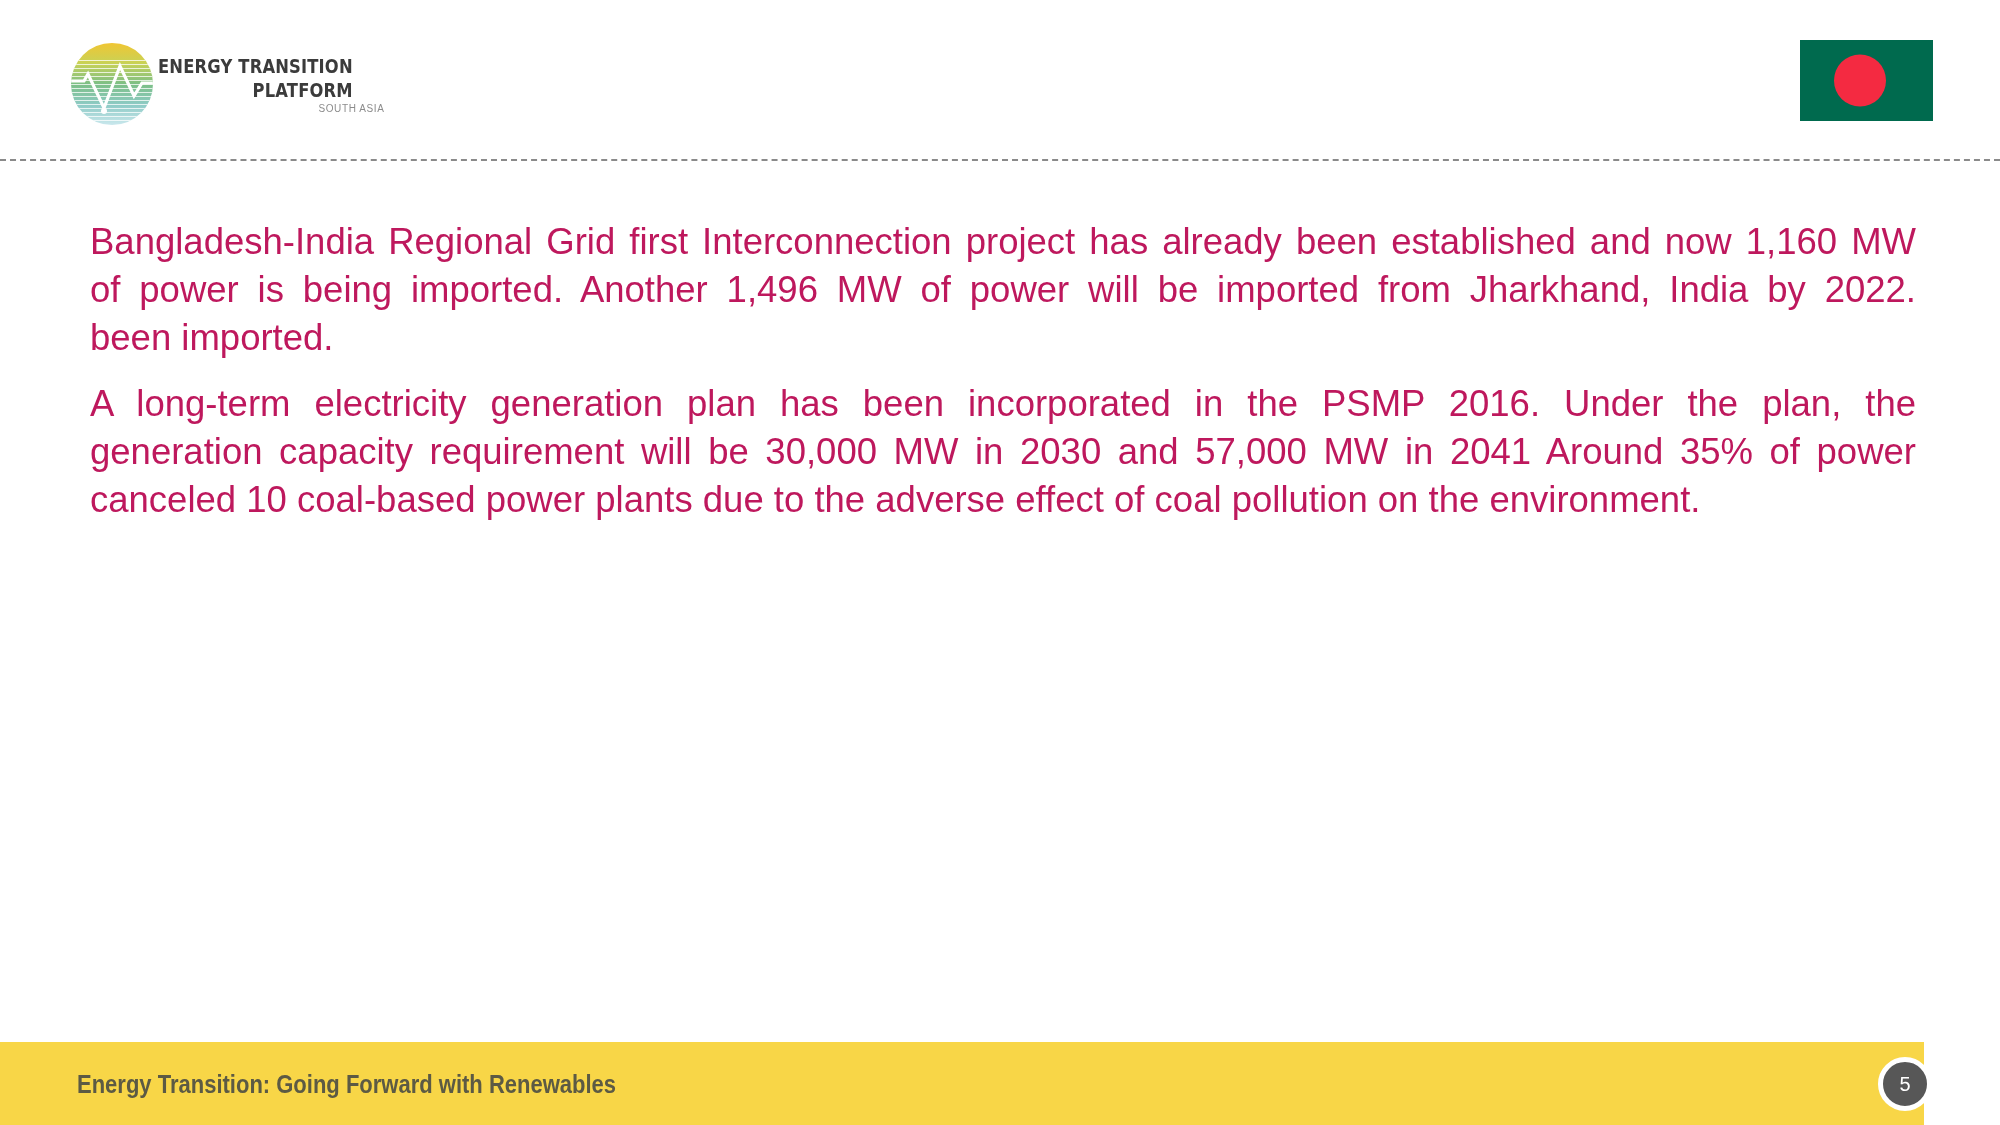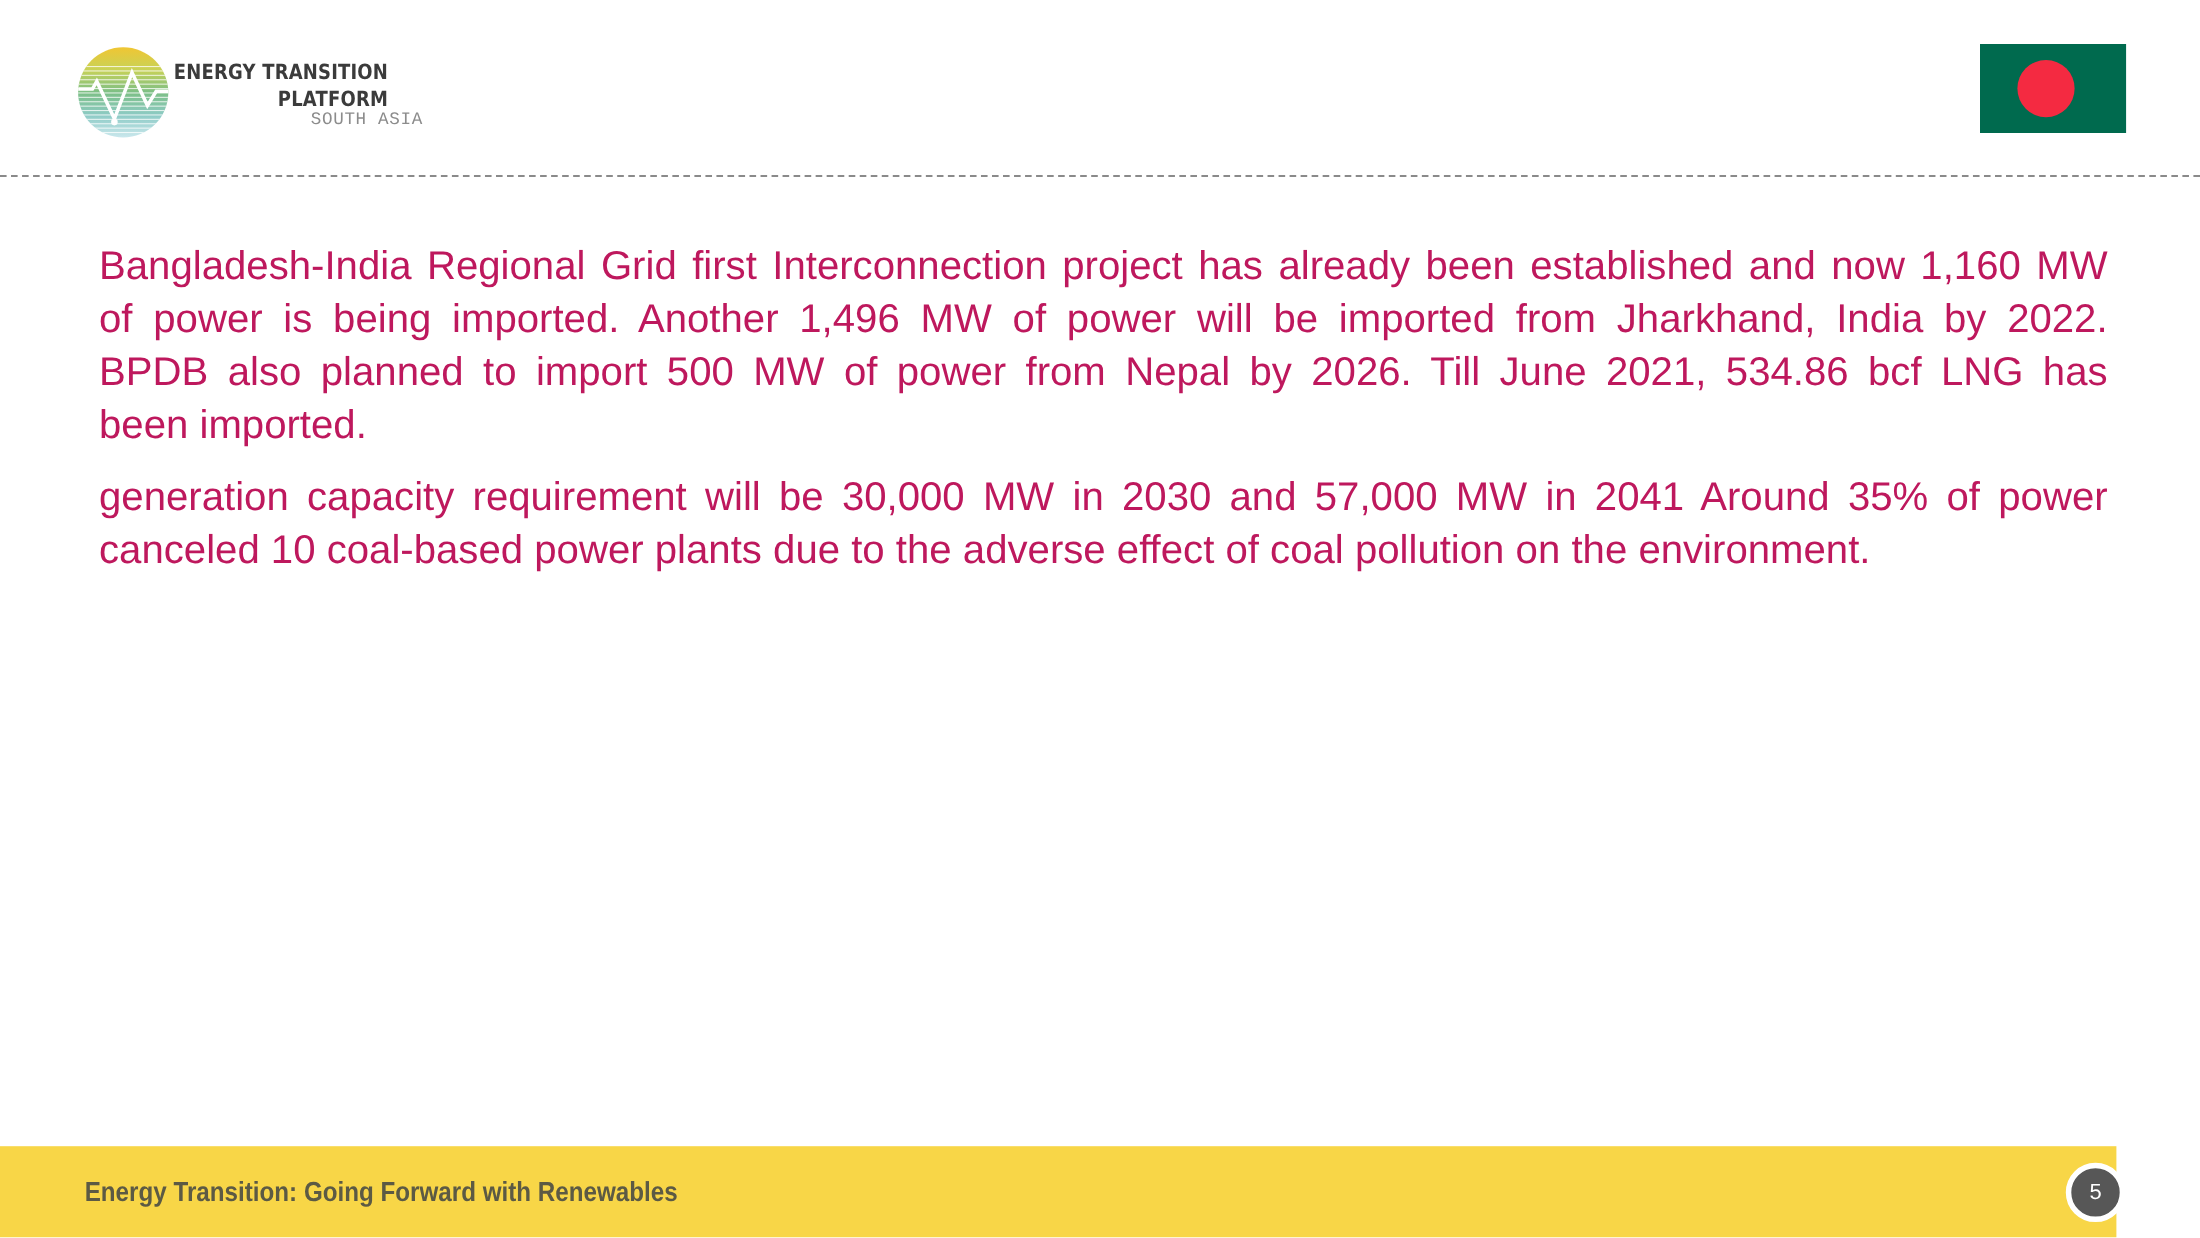--- a/index.html
+++ b/index.html
@@ -43,22 +43,22 @@
       font-weight: bold;
       font-size: 19px;
       line-height: 24px;
       color: #3b3b3b;
       letter-spacing: 0.2px;
       transform: scaleX(0.86);
       transform-origin: left center;
     }
     .logo-line3 {
       display: block;
-      font-family: Liberation Mono, monospace;
-      font-size: 16px;
+      font-family: Liberation Sans, sans-serif;
+      font-size: 10px;
       line-height: 14px;
       color: #8c8c8c;
       letter-spacing: 0.6px;
       margin-top: 0px;
     }
 
     .flag {
       position: absolute;
       left: 1800px;
       top: 40px;
@@ -213,28 +213,28 @@
 <div class="divider"></div>
 
 <div class="content">
   <div class="para">
     <div class="line">
         <span>Bangladesh-India Regional Grid first Interconnection project has already been established and now 1,160 MW</span>
       </div>
     <div class="line">
         <span>of power is being imported. Another 1,496 MW of power will be imported from Jharkhand, India by 2022.</span>
       </div>
-    <div class="line">
-        <span>BPDB also planned to import 500 MW of  power from Nepal by 2026. Till June 2021, 534.86 bcf LNG has</span>
-      </div>
     <div class="line last">
         <span>been imported.</span>
       </div>
   </div>
   <div class="para">
+    <div class="line">
+        <span>A long-term electricity generation plan has been incorporated in the PSMP 2016. Under the plan, the</span>
+      </div>
     <div class="line">
         <span>generation capacity requirement will be 30,000 MW in 2030 and  57,000 MW in 2041 Around 35% of power</span>
       </div>
     <div class="line last">
         <span>canceled 10 coal-based power plants due to the adverse effect of coal pollution on the environment.</span>
       </div>
   </div>
 </div>
 
 <div class="footer">

